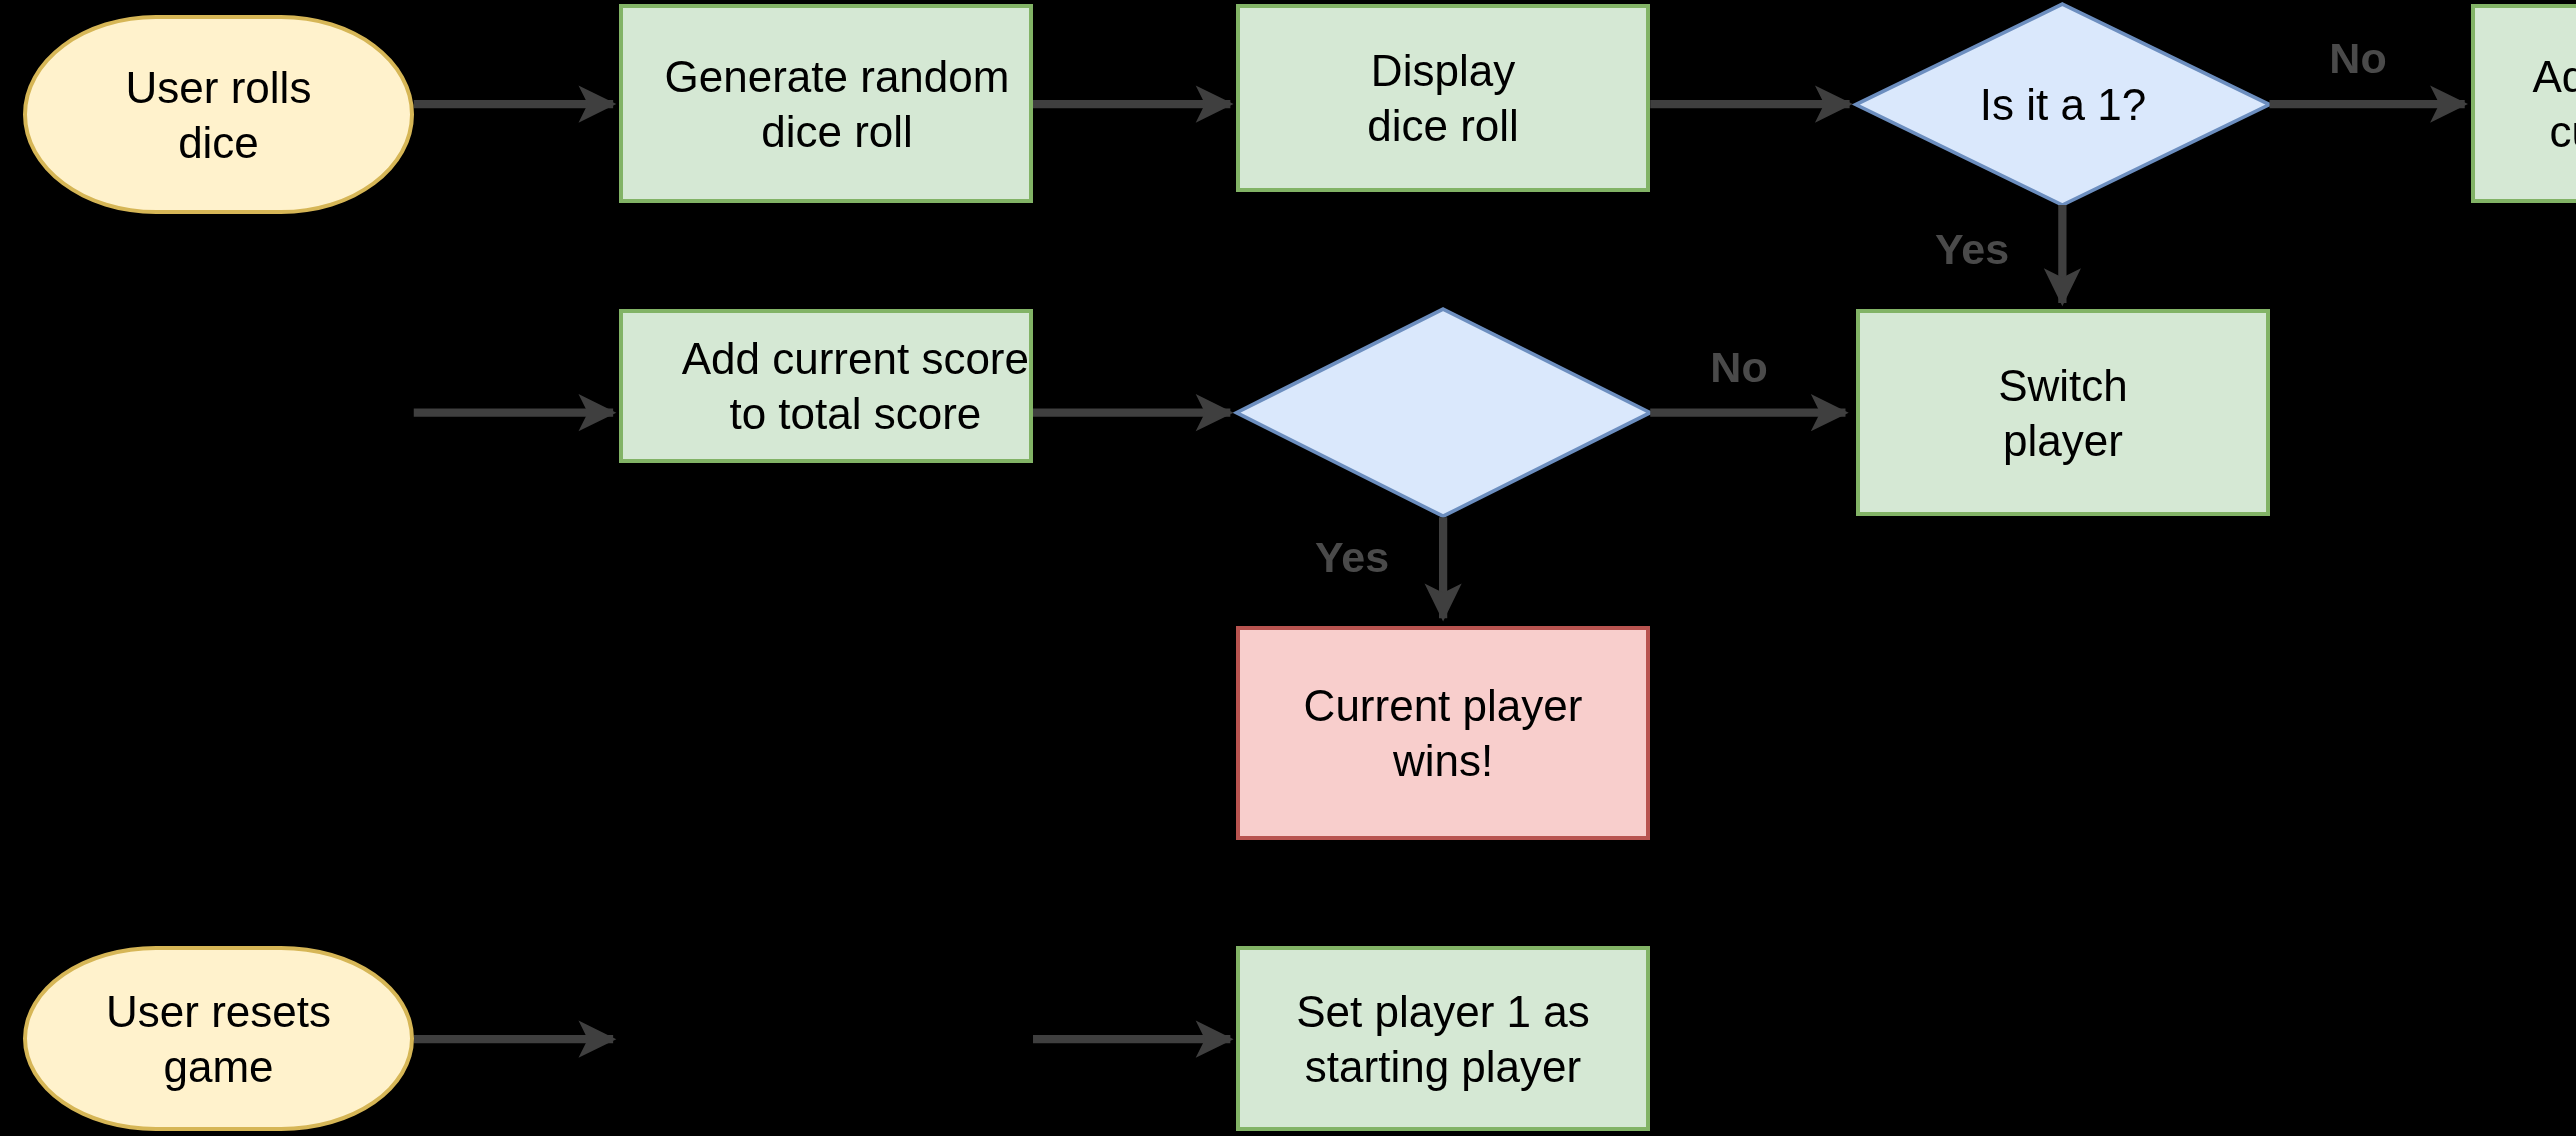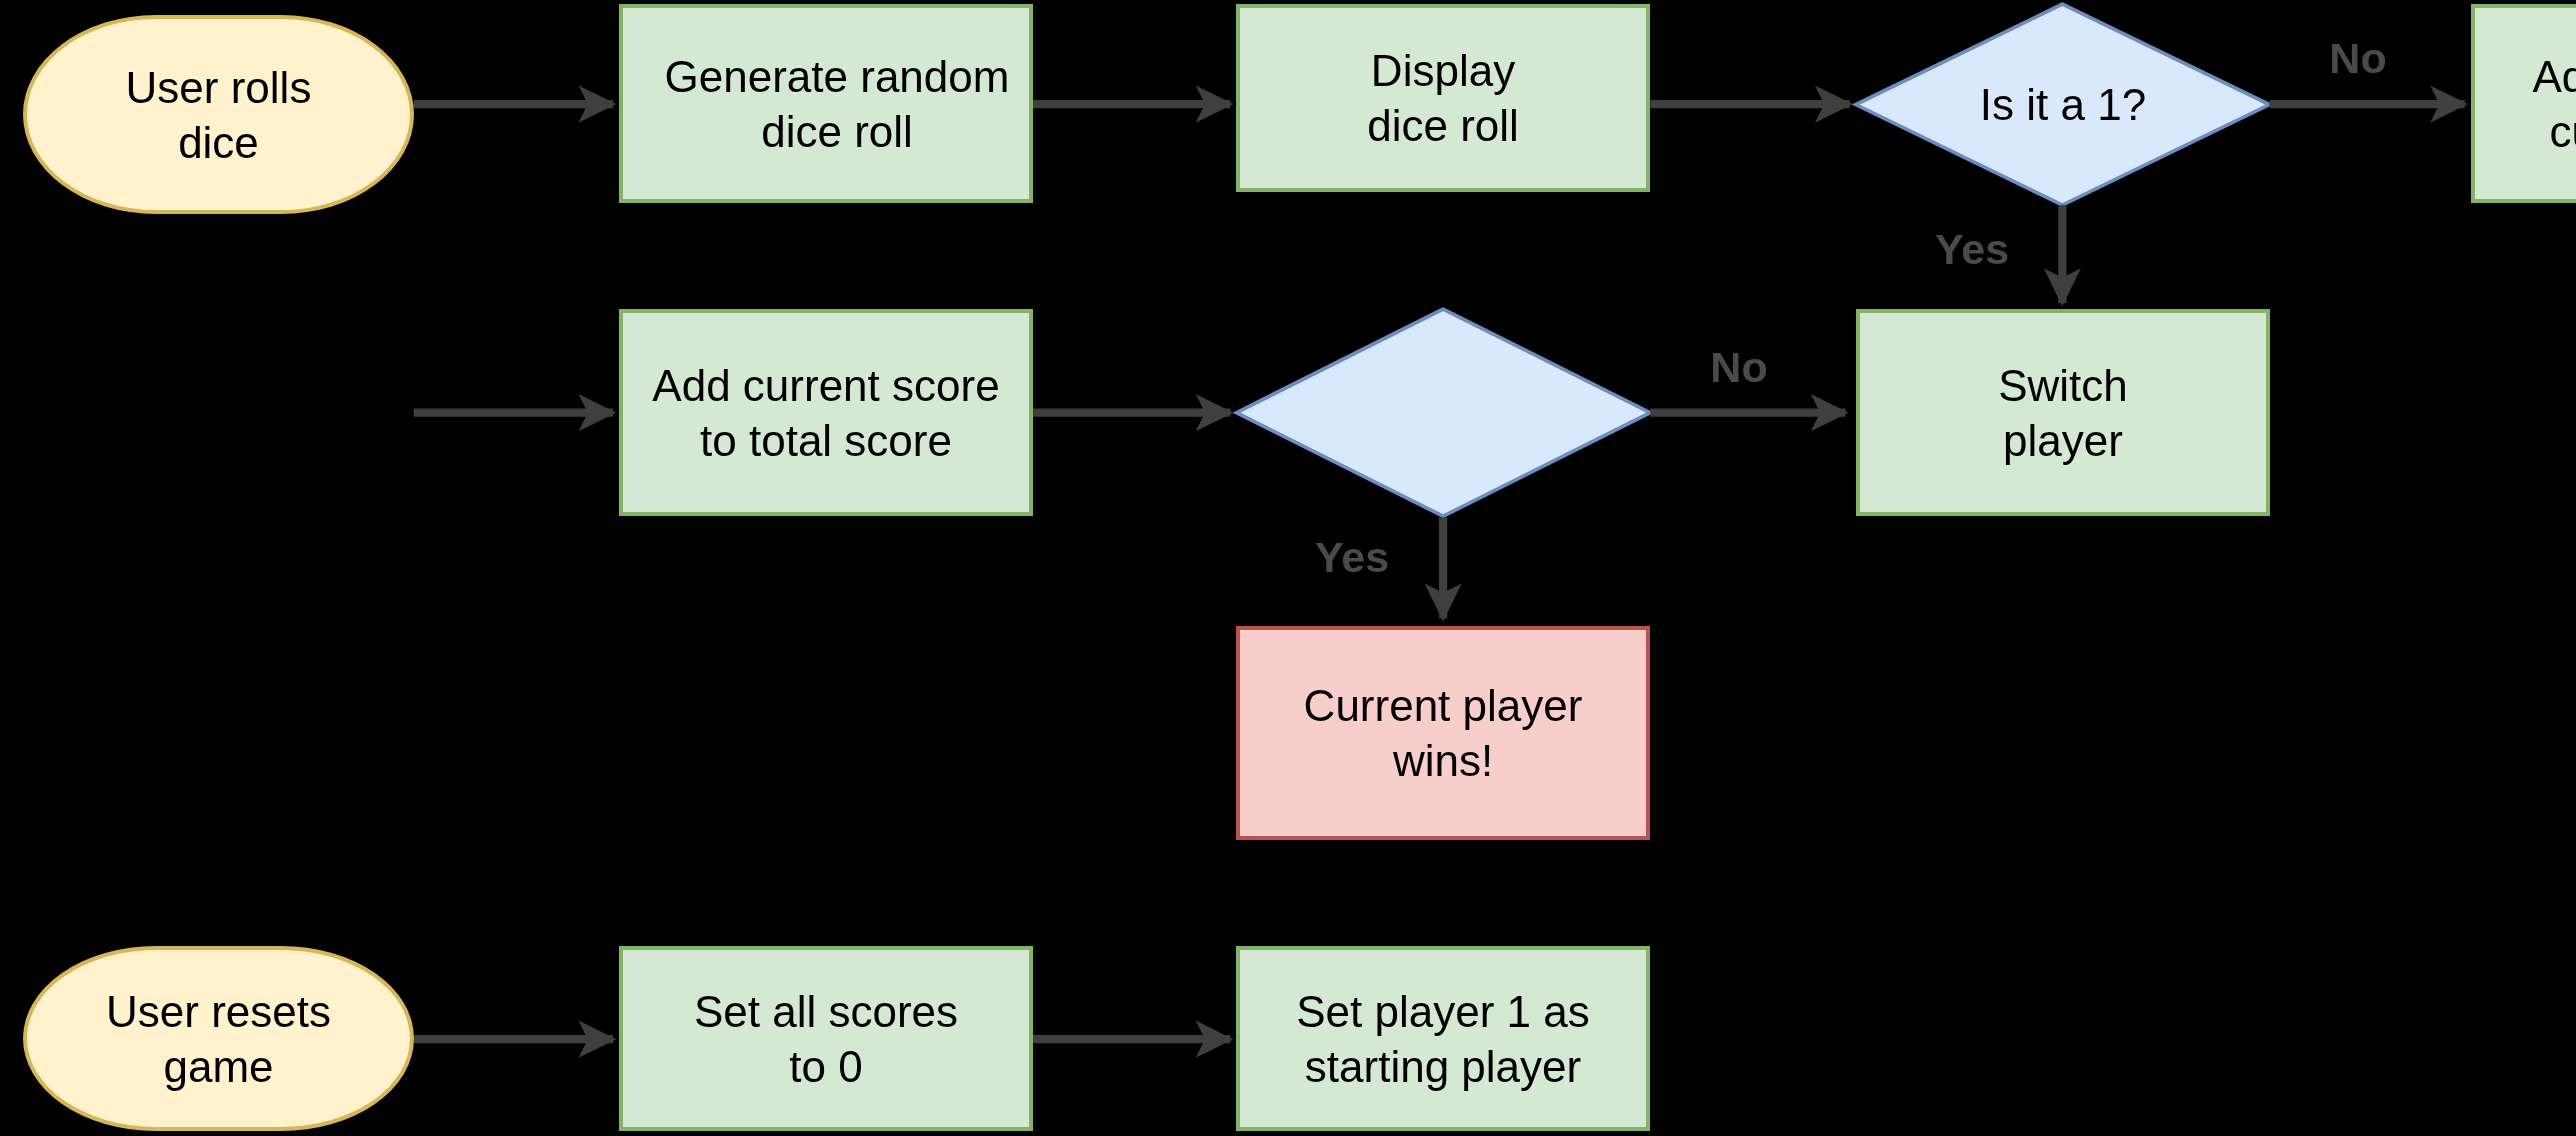--- a/index.html
+++ b/index.html
@@ -107,42 +107,38 @@
 dice roll</span>
   </div>
   <div class="node decision-label" style="left:1856px; top:4.1px; width:414px; height:201px;">
     <span>Is it a 1?</span>
   </div>
   <div class="node process" style="left:2471px; top:4.1px; width:414px; height:199px;">
     <span>Add dice roll to
 current score</span>
   </div>
 
-  <div class="node process" style="left:619px; top:309px; width:414px; height:207px;">
+  <div class="node process" style="left:619px; top:309px; width:414px; height:154px;justify-content:flex-end;">
     <span>Add current score
 to total score</span>
   </div>
   <div class="node process" style="left:1856px; top:309px; width:414px; height:207px;">
     <span>Switch
 player</span>
   </div>
 
   <div class="node result" style="left:1236px; top:626px; width:414px; height:214px;">
     <span>Current player
 wins!</span>
   </div>
 
   <div class="node terminator" style="left:23px; top:946px; width:391px; height:185px;">
     <span>User resets
 game</span>
   </div>
-  <div class="node process" style="left:619px; top:946px; width:414px; height:185px;">
-    <span>Set all scores
-to 0</span>
-  </div>
   <div class="node process" style="left:1236px; top:946px; width:414px; height:185px;">
     <span>Set player 1 as
 starting player</span>
   </div>
 
   <div class="edge-label" style="left:2358px; top:58px;">No</div>
   <div class="edge-label" style="left:1972px; top:249px;">Yes</div>
   <div class="edge-label" style="left:1739px; top:367px;">No</div>
   <div class="edge-label" style="left:1352px; top:557px;">Yes</div>
 

